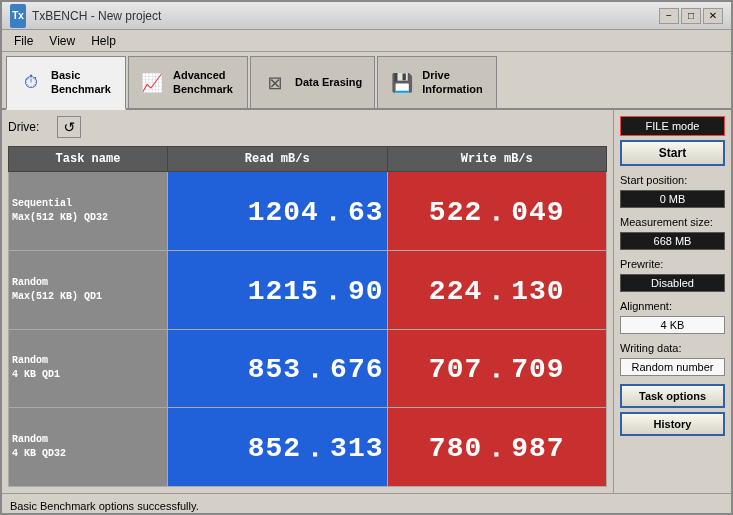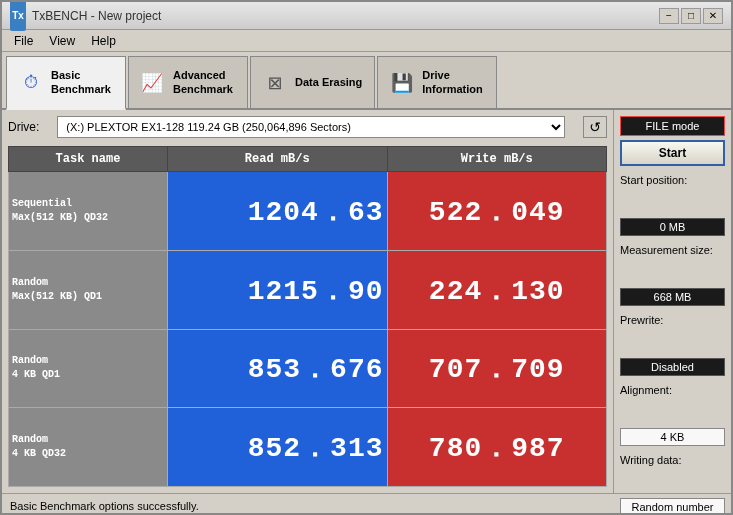--- a/index.html
+++ b/index.html
@@ -16,21 +16,21 @@
     .title-bar {
       background: linear-gradient(to bottom, #e8e8e8, #ccc);
       height: 28px;
       display: flex;
       align-items: center;
       padding: 0 8px;
       border-bottom: 1px solid #999;
       user-select: none;
     }
     .title-bar-icon {
-      width: 16px; height: 31px; margin-right: 6px;
+      width: 16px; height: 24px; margin-right: 6px;
       background: #3a7fc1;
       border-radius: 2px;
       display: flex; align-items: center; justify-content: center;
       color: white; font-size: 10px; font-weight: bold;
     }
     .title-bar-text {
       flex: 1; font-size: 12px; color: #333;
     }
     .title-bar-buttons {
       display: flex; gap: 2px;
@@ -212,21 +212,20 @@
       margin-top: 4px;
       color: #000;
     }
     .right-value-box {
       background: #1a1a1a;
       color: white;
       border: 1px solid #555;
       padding: 2px 6px;
       font-size: 11px;
       text-align: center;
-      margin-top: 28px;
     }
     .right-value-box.light {
       background: #f8f8f8;
       color: #000;
       border: 1px solid #888;
     }
     
     .status-bar {
       height: 24px;
       background: #d4d0c8;
@@ -273,23 +272,20 @@
     <div class="tab-icon gray">💾</div>
     <div class="tab-label">Drive<br>Information</div>
   </div>
 </div>
 
 <div class="main">
   <div class="left-panel">
 
     <div class="drive-row">
       <span class="drive-label">Drive:</span>
-      <select class="drive-select">
-        <option>(X:) PLEXTOR EX1-128  119.24 GB (250,064,896 Sectors)</option>
-      </select>
       <div class="drive-refresh-btn">↺</div>
     </div>
 
     <table class="bench-table">
       <thead>
         <tr>
           <th>Task name</th>
           <th>Read mB/s</th>
           <th>Write mB/s</th>
         </tr>

